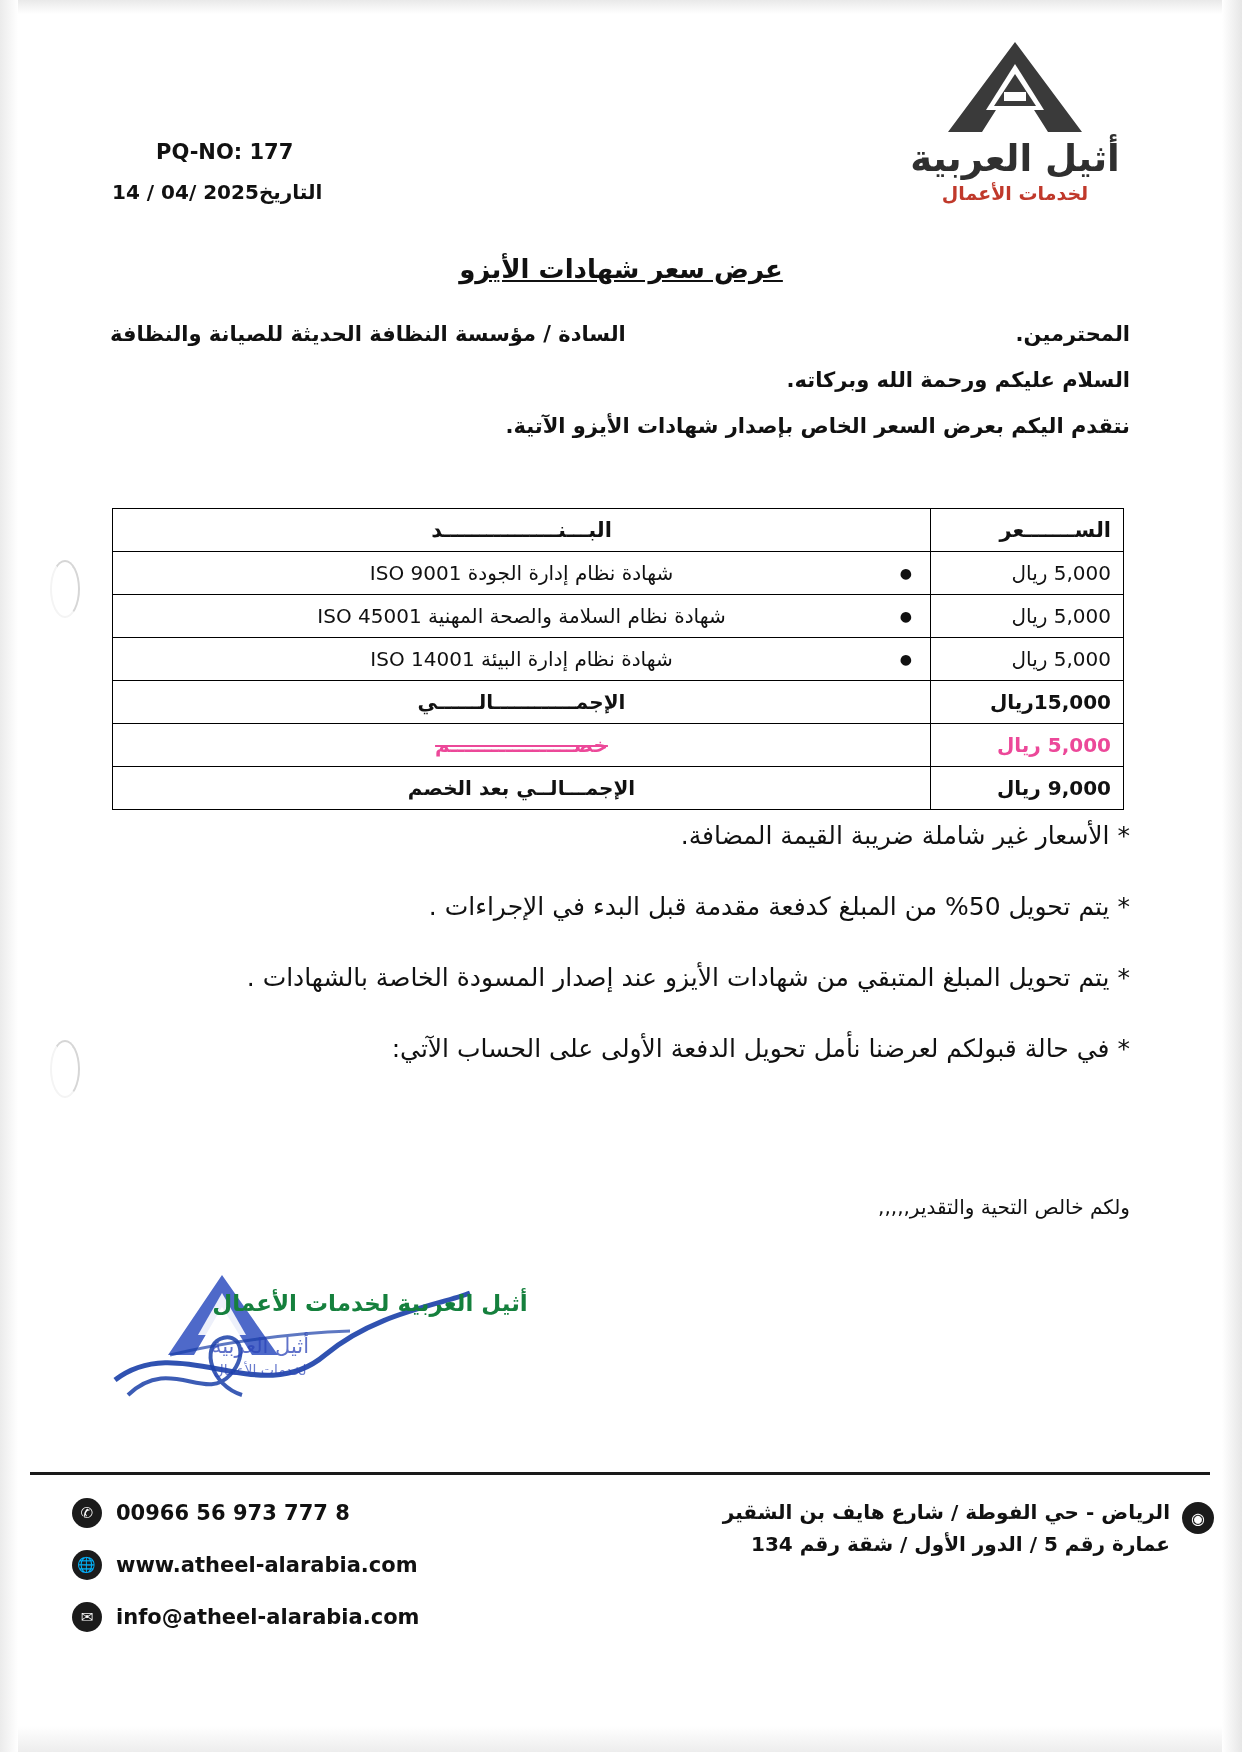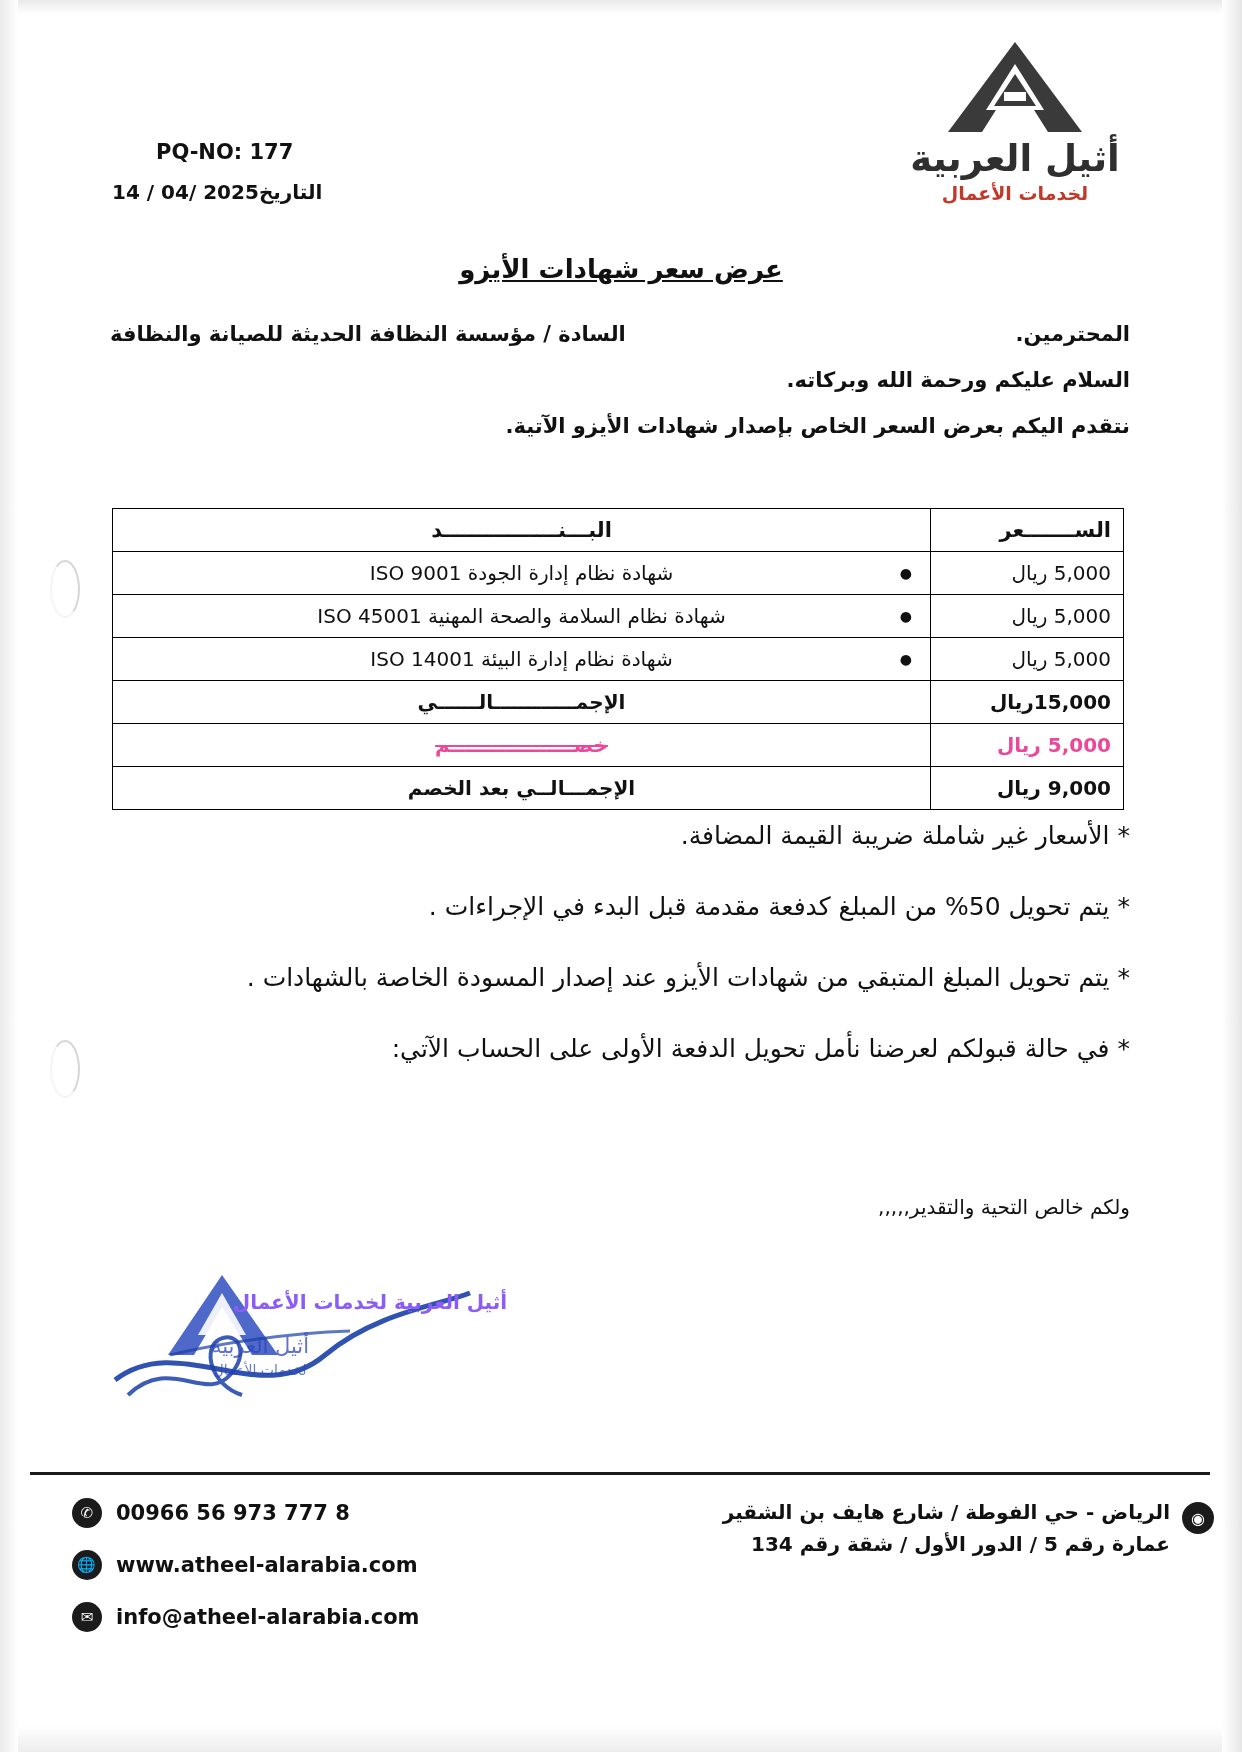--- a/index.html
+++ b/index.html
@@ -199,23 +199,23 @@
     left: 110px;
     width: 420px;
     height: 190px;
   }
   .stamp-text {
     position: absolute;
     top: 55px;
     right: 0px;
     width: 320px;
     text-align: center;
-    font-size: 20px;
-    font-weight: bold;
-    color: #8b5cf6;
+    font-size: 23px;
+    font-weight: bold;
+    color: #15803d;
   }
   .stamp-svg { position: absolute; top: 0; left: 0; }
 
   
   .footer-rule {
     position: absolute;
     top: 1472px;
     left: 30px;
     width: 1180px;
     height: 3px;

